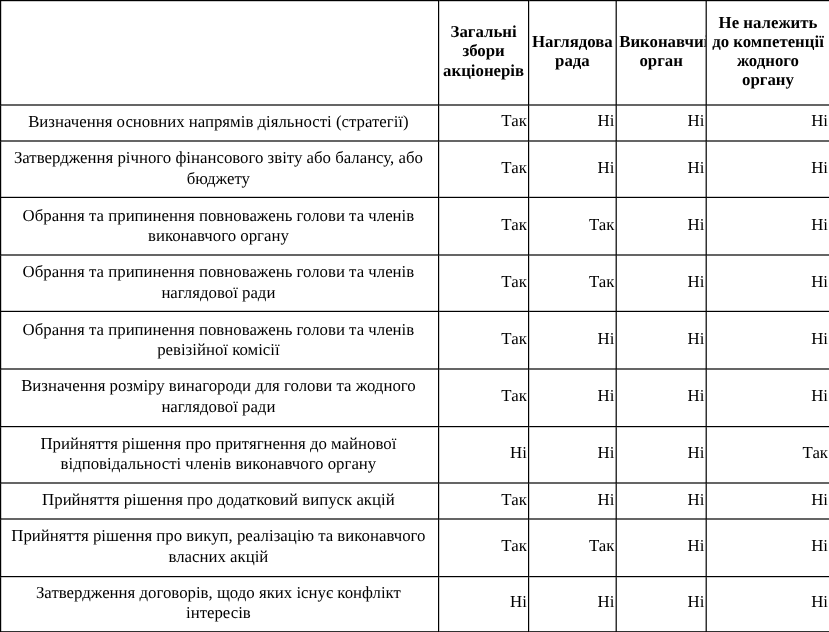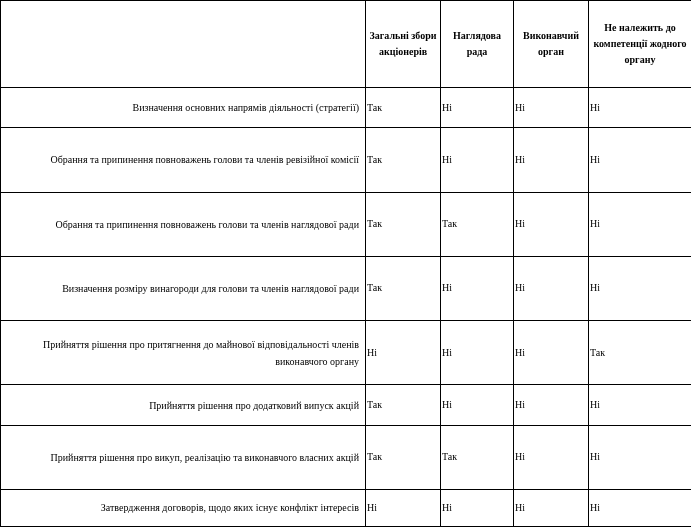--- a/index.html
+++ b/index.html
@@ -12,47 +12,47 @@
     height: 527px;
     background: #ffffff;
     overflow: hidden;
   }
   table.gov-table {
     width: 691px;
     height: 527px;
     border-collapse: collapse;
     table-layout: fixed;
     font-family: "Liberation Serif", "DejaVu Serif", serif;
-    font-size: 10px;
+    font-size: 14px;
     color: #000000;
     background: #ffffff;
   }
   table.gov-table th,
   table.gov-table td {
     border: 1px solid #000000;
     overflow: hidden;
   }
   table.gov-table thead tr {
     height: 87px;
   }
   table.gov-table th {
     font-weight: bold;
     text-align: center;
     vertical-align: middle;
     line-height: 16px;
     padding: 2px 2px;
   }
   td.label-cell {
-    text-align: right;
+    text-align: center;
     vertical-align: middle;
     padding: 2px 6px 2px 4px;
     line-height: 17px;
   }
   td.answer-cell {
-    text-align: left;
+    text-align: right;
     vertical-align: middle;
     line-height: 16px;
     padding: 1px;
   }
   tbody tr { height: 25px; }
   tbody tr.h40 { height: 40px; }
   tbody tr.h22 { height: 22px; }
   tbody tr.h23 { height: 23px; padding-left: 48px; }
 </style>
 </head>
@@ -78,35 +78,49 @@
     </thead>
     <tbody id="table-body">
         <tr>
           <td class="label-cell">Визначення основних напрямів діяльності (стратегії)</td>
           <td class="answer-cell">Так</td>
           <td class="answer-cell">Ні</td>
           <td class="answer-cell">Ні</td>
           <td class="answer-cell">Ні</td>
         </tr>
         <tr class="h40">
-          <td class="label-cell">Обрання та припинення повноважень голови та членів ревізійної комісії</td>
+          <td class="label-cell">Затвердження річного фінансового звіту або балансу, або бюджету</td>
           <td class="answer-cell">Так</td>
           <td class="answer-cell">Ні</td>
+          <td class="answer-cell">Ні</td>
+          <td class="answer-cell">Ні</td>
+        </tr>
+        <tr class="h40">
+          <td class="label-cell">Обрання та припинення повноважень голови та членів виконавчого органу</td>
+          <td class="answer-cell">Так</td>
+          <td class="answer-cell">Так</td>
           <td class="answer-cell">Ні</td>
           <td class="answer-cell">Ні</td>
         </tr>
         <tr class="h40">
           <td class="label-cell">Обрання та припинення повноважень голови та членів наглядової ради</td>
           <td class="answer-cell">Так</td>
           <td class="answer-cell">Так</td>
           <td class="answer-cell">Ні</td>
           <td class="answer-cell">Ні</td>
         </tr>
         <tr class="h40">
-          <td class="label-cell">Визначення розміру винагороди для голови та членів наглядової ради</td>
+          <td class="label-cell">Обрання та припинення повноважень голови та членів ревізійної комісії</td>
+          <td class="answer-cell">Так</td>
+          <td class="answer-cell">Ні</td>
+          <td class="answer-cell">Ні</td>
+          <td class="answer-cell">Ні</td>
+        </tr>
+        <tr class="h40">
+          <td class="label-cell">Визначення розміру винагороди для голови та жодного наглядової ради</td>
           <td class="answer-cell">Так</td>
           <td class="answer-cell">Ні</td>
           <td class="answer-cell">Ні</td>
           <td class="answer-cell">Ні</td>
         </tr>
         <tr class="h40">
           <td class="label-cell">Прийняття рішення про притягнення до майнової відповідальності членів виконавчого органу</td>
           <td class="answer-cell">Ні</td>
           <td class="answer-cell">Ні</td>
           <td class="answer-cell">Ні</td>

